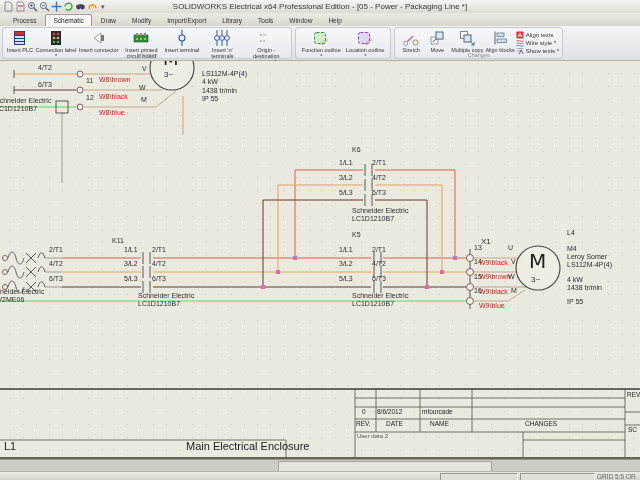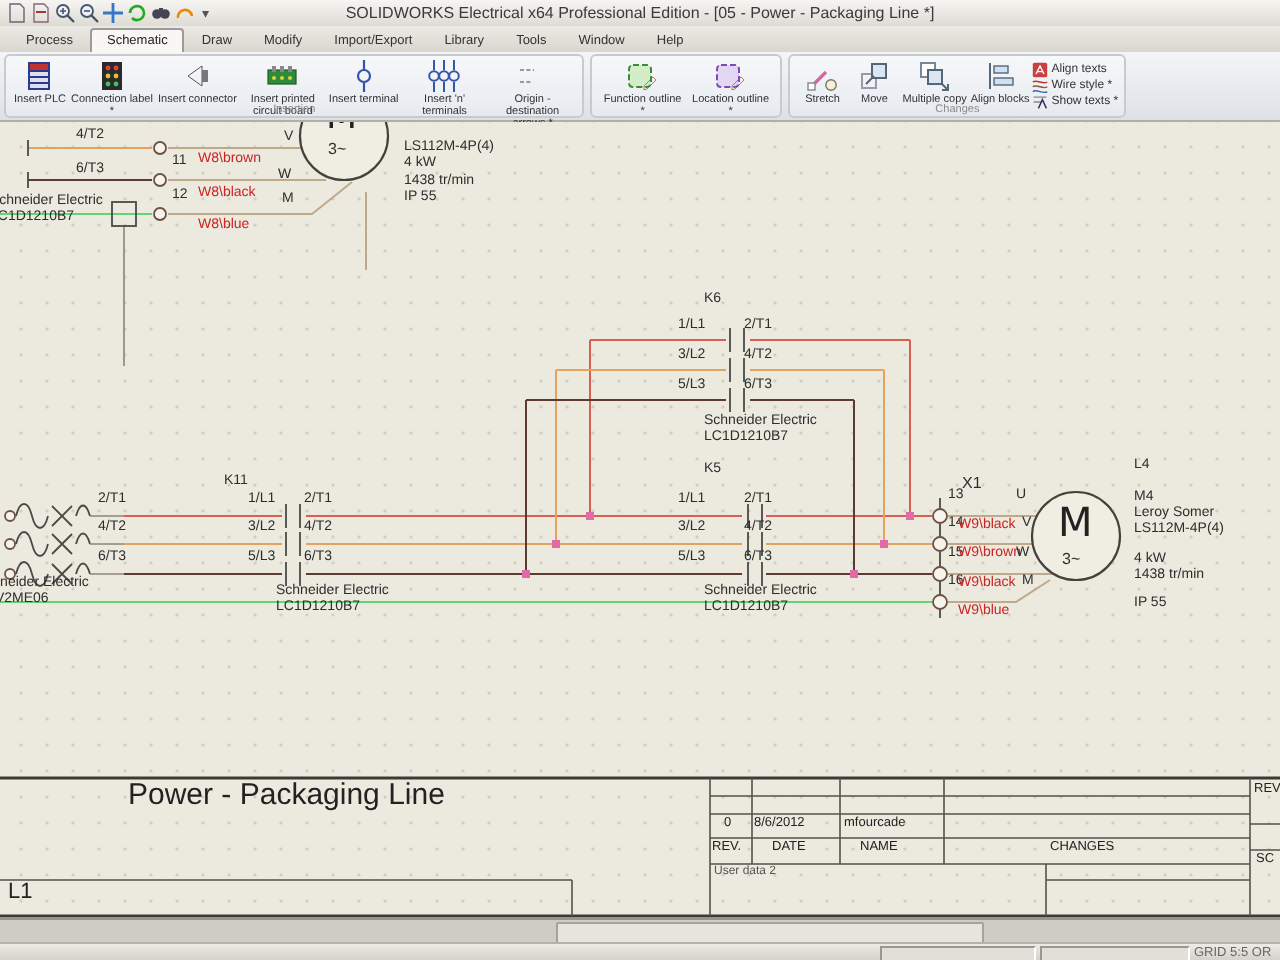--- a/index.html
+++ b/index.html
@@ -456,22 +456,22 @@
         <span class="" style="left: 531px; top: 215px; font-size: 8px;">3~</span>
         <span class="" style="left: 567px; top: 168px; font-size: 7px;">L4</span>
         <span class="" style="left: 567px; top: 184px; font-size: 7px;">M4</span>
         <span class="" style="left: 567px; top: 192px; font-size: 7px;">Leroy Somer</span>
         <span class="" style="left: 567px; top: 200px; font-size: 7px;">LS112M-4P(4)</span>
         <span class="" style="left: 567px; top: 215px; font-size: 7px;">4 kW</span>
         <span class="" style="left: 567px; top: 223px; font-size: 7px;">1438 tr/min</span>
         <span class="" style="left: 567px; top: 237px; font-size: 7px;">IP 55</span>
       </div>
 
-    <div class="tb-text" style="left:64px;top:329px;font-size:15px;">Power - Packaging Line</div>
     <div class="tb-text" style="left:4px;top:380px;font-size:11px;">L1</div>
+    <div class="tb-text" style="left:186px;top:380px;font-size:11px;">Main Electrical Enclosure</div>
     <div class="tb-text" style="left:362px;top:348px;font-size:6.5px;">0</div>
     <div class="tb-text" style="left:377px;top:348px;font-size:6.5px;">8/6/2012</div>
     <div class="tb-text" style="left:422px;top:348px;font-size:6.5px;">mfourcade</div>
     <div class="tb-text" style="left:356px;top:360px;font-size:6.5px;">REV.</div>
     <div class="tb-text" style="left:386px;top:360px;font-size:6.5px;">DATE</div>
     <div class="tb-text" style="left:430px;top:360px;font-size:6.5px;">NAME</div>
     <div class="tb-text" style="left:525px;top:360px;font-size:6.5px;">CHANGES</div>
     <div class="tb-text" style="left:357px;top:372px;font-size:6px;color:#555;">User data 2</div>
     <div class="tb-text" style="left:627px;top:331px;font-size:6.5px;">REV</div>
     <div class="tb-text" style="left:628px;top:366px;font-size:6.5px;">SC</div>

